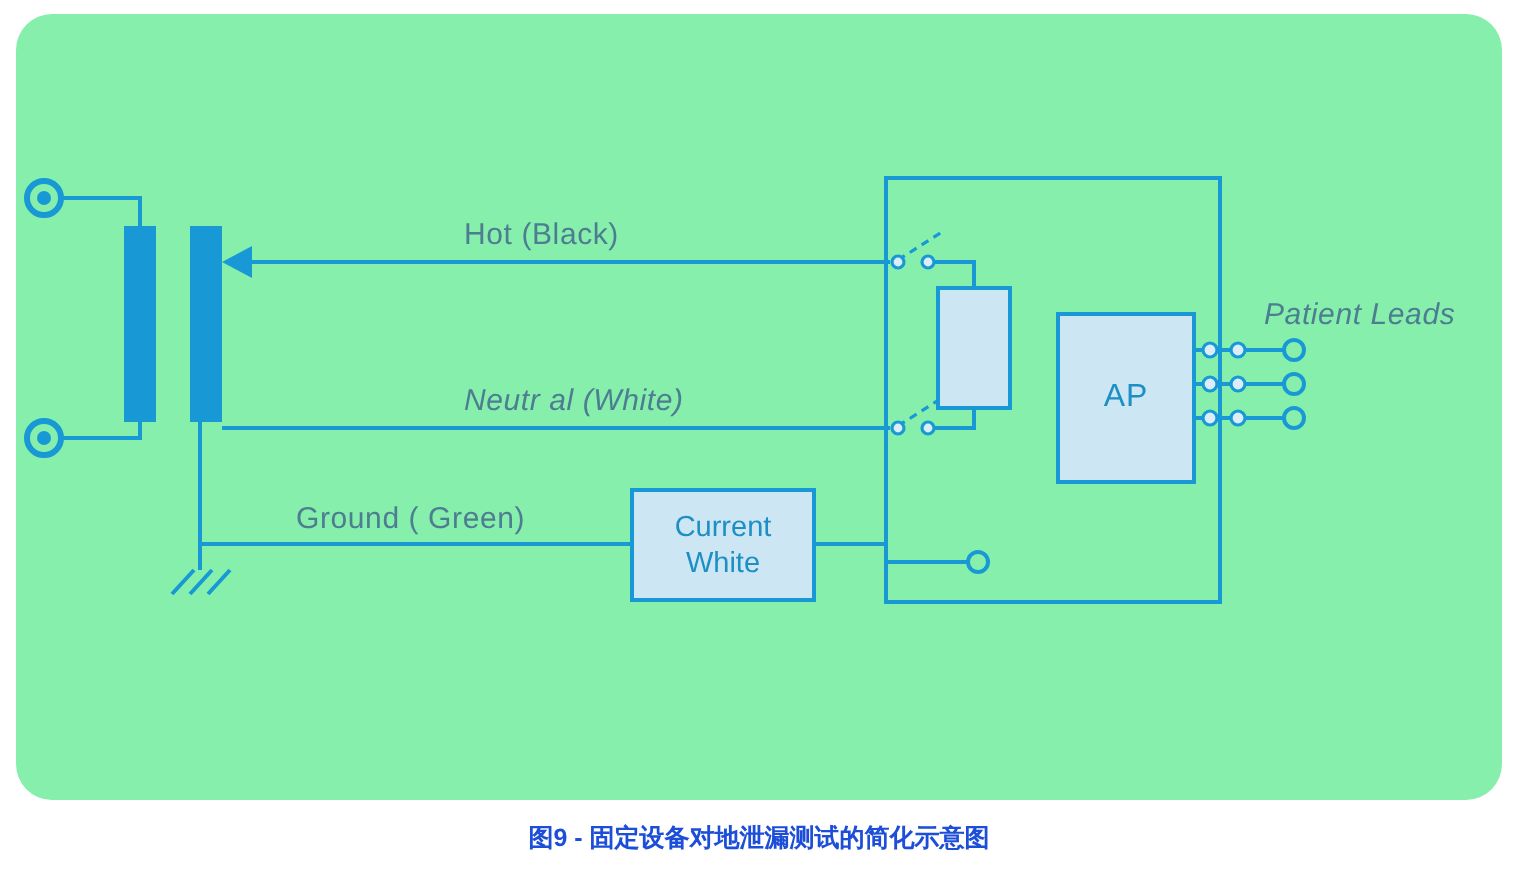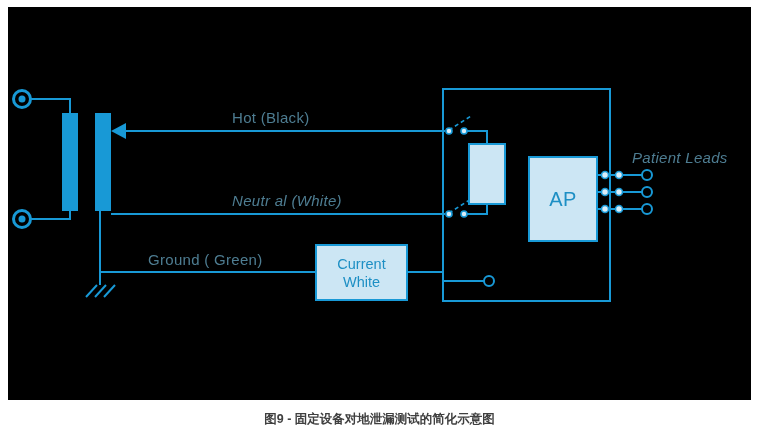--- a/index.html
+++ b/index.html
@@ -6,41 +6,42 @@
   html,body { width:759px; height:447px; }
   body {
     background:#ffffff;
     font-family:"Liberation Sans", sans-serif;
     position:relative;
     overflow:hidden;
   }
   .panel {
     position:absolute; left:8px; top:7px;
     width:743px; height:393px;
-    background:#000000;
+    background:#86efac;
+    border-radius:18px;
   }
   .panel svg { position:absolute; left:0; top:0; display:block; }
   .lbl {
     position:absolute; color:#4e7d92; font-size:15px;
     white-space:nowrap; letter-spacing:0.3px;
   }
   #hot-label     { left:224px; top:102px; }
   #neutral-label { left:224px; top:185px;font-style:italic; }
   #ground-label  { left:140px; top:244px;text-align:right; }
   #pl-label      { left:624px; top:142px;font-style:italic; }
   .box {
     position:absolute; background:#cce6f4; border:2px solid #1899d6;
     display:flex; align-items:center; justify-content:center;
     color:#1d8fc4; text-align:center;
   }
-  #ap-box    { left:520px; top:149px; width:70px; height:86px; font-size:20px; letter-spacing:0.5px; }
+  #ap-box    { left:520px; top:149px; width:70px; height:86px; font-size:16px; letter-spacing:0.5px; }
   #meter-box { left:307px; top:237px; width:93px; height:57px; flex-direction:column; font-size:14.5px; line-height:18px;text-align:right; }
   .caption {
     position:absolute; left:0; top:411px; width:759px;
-    text-align:center; color:#404040; font-size:12.5px; font-weight:bold;
+    text-align:center; color:#1d4ed8; font-size:12.5px; font-weight:bold;
   }
 </style>
 </head>
 <body>
 
 <div class="panel">
 
   <svg width="743" height="393" viewBox="0 0 743 393">
 
     <g>

